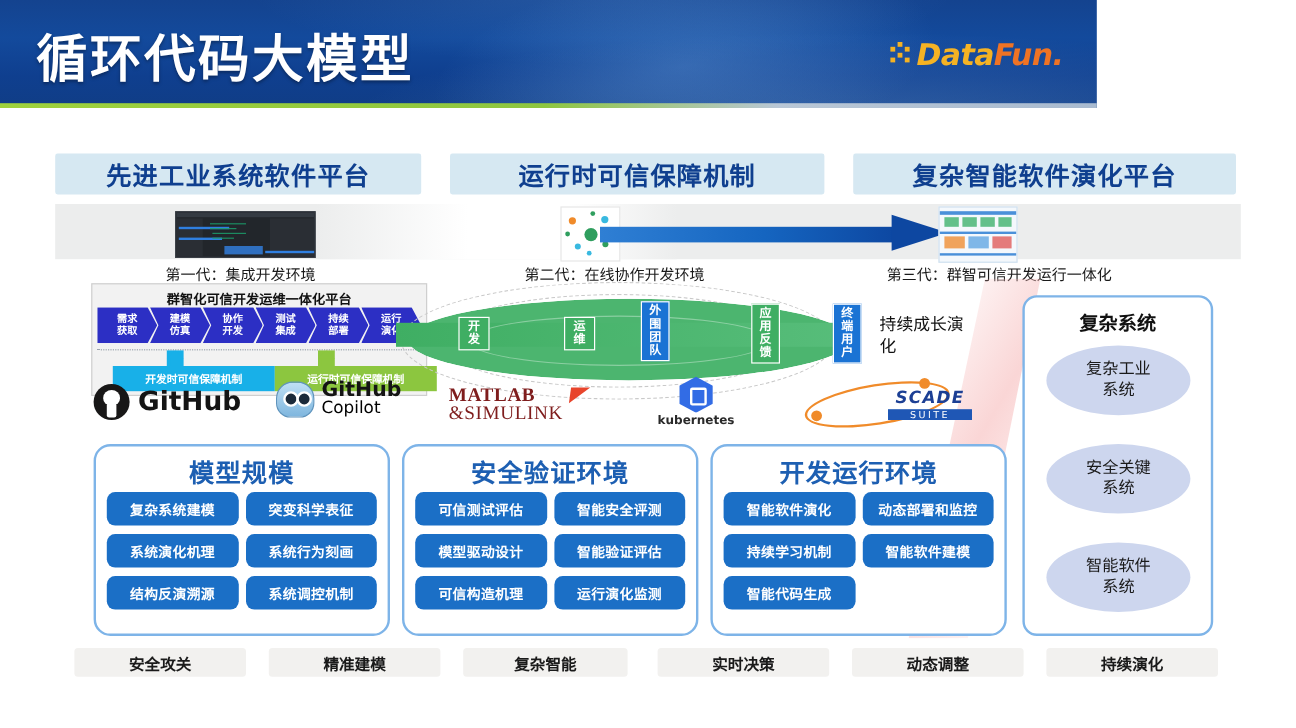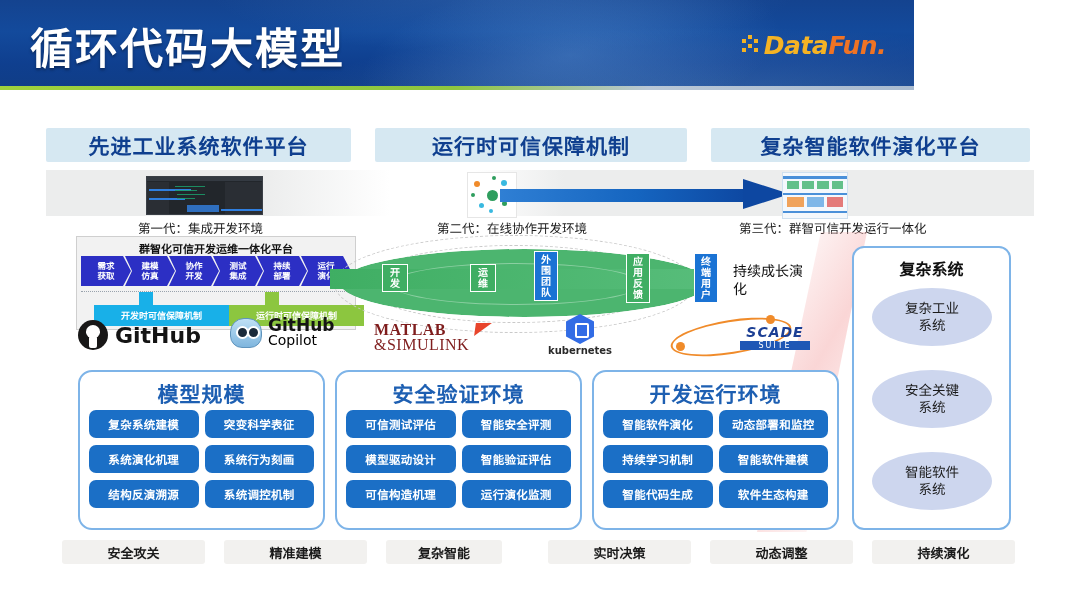--- a/index.html
+++ b/index.html
@@ -262,21 +262,21 @@
 
   
   .ftag{
     position:absolute;top:540px;height:24px;background:#f2f1ef;border-radius:3px;
     display:flex;align-items:center;justify-content:center;
     font-size:13px;font-weight:bold;color:#1a1a1a;
     font-family:"DejaVu Sans","Liberation Sans",sans-serif;
   }
   #ftag0{left:62px;width:143px;}
   #ftag1{left:224px;width:143px;}
-  #ftag2{left:386px;width:116px;}
+  #ftag2{left:386px;width:137px;}
   #ftag3{left:548px;width:143px;}
   #ftag4{left:710px;width:143px;}
   #ftag5{left:872px;width:143px;}
 </style>
 </head>
 <body>
 
 <div class="header">
   <div class="header-title">循环代码大模型</div>
   <div class="logo">
@@ -497,21 +497,20 @@
 </div>
 
 <div class="panel" id="panel2">
   <div class="panel-title">开发运行环境</div>
   <div class="panel-grid">
     <div class="chip">智能软件演化</div>
     <div class="chip">动态部署和监控</div>
     <div class="chip">持续学习机制</div>
     <div class="chip">智能软件建模</div>
     <div class="chip">智能代码生成</div>
-    <div class="chip">软件生态构建</div>
   </div>
 </div>
 
 <div id="sys-panel">
   <div class="sys-title">复杂系统</div>
   <div class="sys-ell" id="sysell0">复杂工业<br>系统</div>
   <div class="sys-ell" id="sysell1">安全关键<br>系统</div>
   <div class="sys-ell" id="sysell2">智能软件<br>系统</div>
 </div>
 

